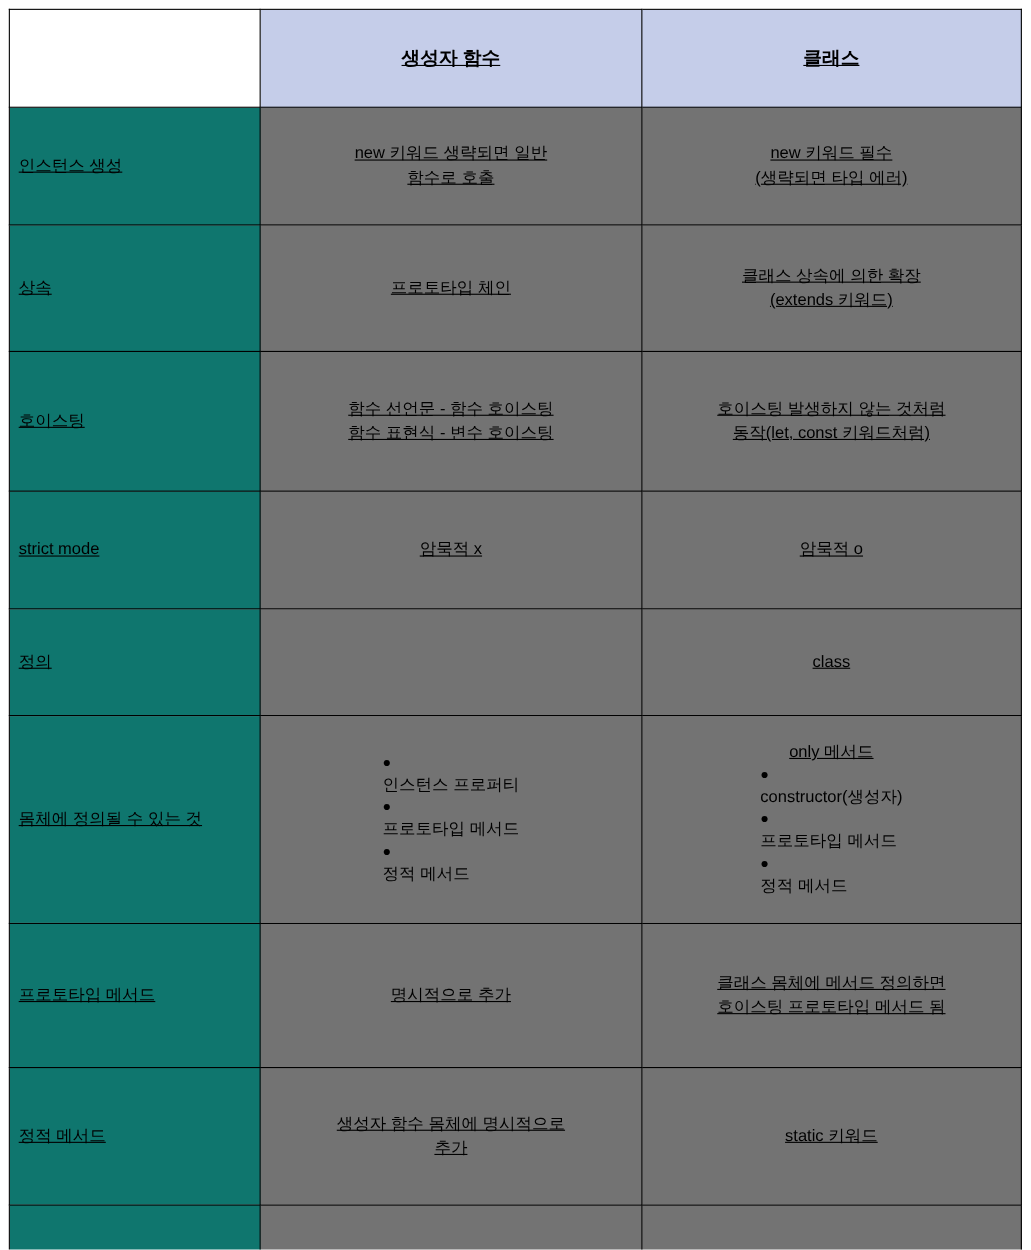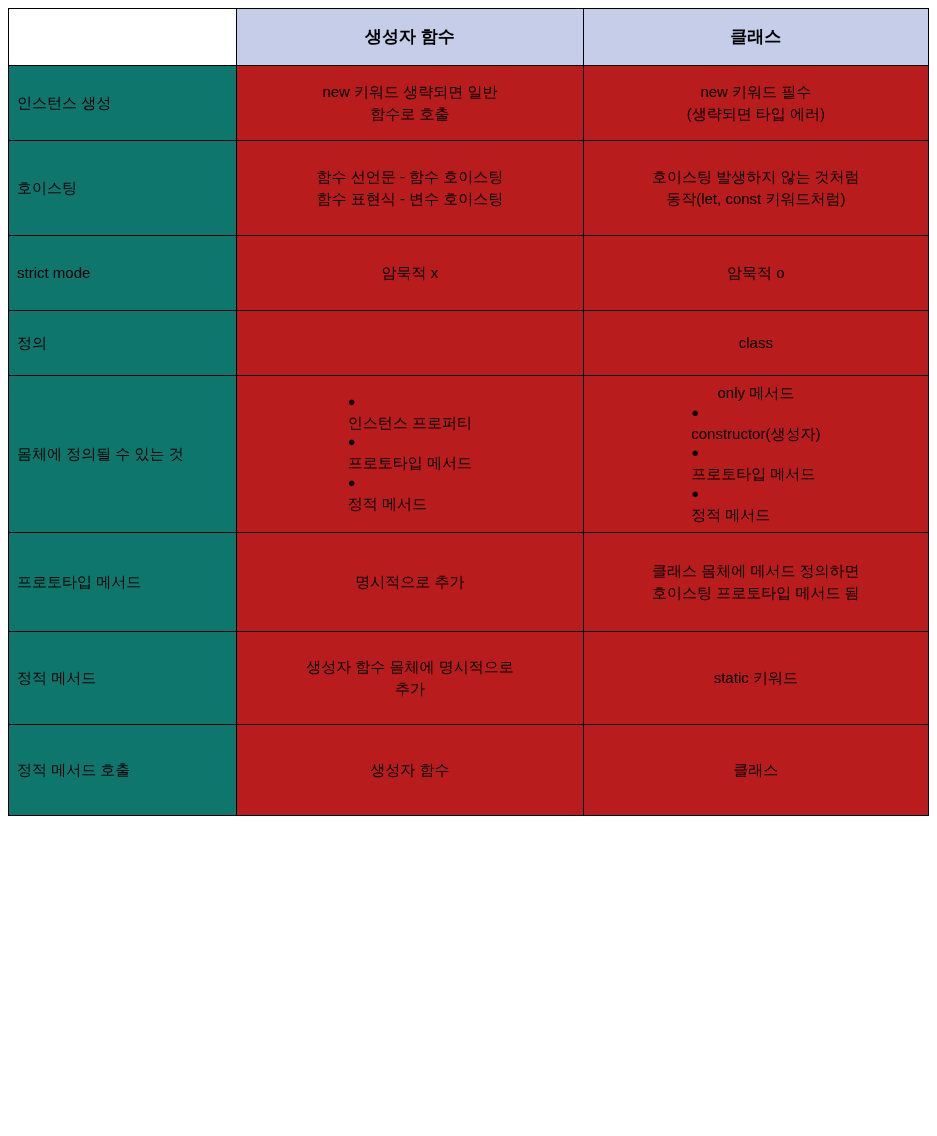--- a/index.html
+++ b/index.html
@@ -20,24 +20,25 @@
     padding: 8px 8px 8px 8px;
   }
   table.compare {
     border-collapse: collapse;
     width: 921px;
     table-layout: fixed;
   }
   table.compare td, table.compare th {
     border: 1px solid #000000;
     vertical-align: middle;
-    padding: 6px 8px;
+    padding: 22px 8px;
     font-size: 15px;
     line-height: 1.45;
     font-weight: normal;
+    text-decoration: underline;
   }
   col.c-label { width: 228px; }
   col.c-col1  { width: 346px; }
   col.c-col2  { width: 345px; }
 
   thead th.corner {
     background: #ffffff;
     border: 1px solid #000000;
   }
   thead th.head {
@@ -47,21 +48,21 @@
     font-size: 17px;
     height: 44px;
   }
   td.rowlabel {
     background: #0f766e;
     text-align: left;
     font-size: 15px;
     padding-left: 12px;
   }
   td.cell {
-    background: #b91c1c;
+    background: #737373;
     text-align: center;
   }
   .lines span { display: block; }
   .bullets {
     display: inline-block;
     text-align: left;
   }
   .bullets span { display: block; white-space: nowrap; }
   .bullets .b { margin-right: 6px; font-size: 13px; vertical-align: 1px; }
   .center-wrap { text-align: center; }
@@ -108,20 +109,34 @@
           </div>
         </td>
         <td class="cell">
           <div class="lines">
             <span>new 키워드 필수</span>
             <span>(생략되면 타입 에러)</span>
           </div>
         </td>
       </tr>
 
+      <tr class="r1">
+        <td class="rowlabel">상속</td>
+        <td class="cell">
+          <div class="lines">
+            <span>프로토타입 체인</span>
+          </div>
+        </td>
+        <td class="cell">
+          <div class="lines">
+            <span>클래스 상속에 의한 확장</span>
+            <span>(extends 키워드)</span>
+          </div>
+        </td>
+      </tr>
 
       <tr class="r2">
         <td class="rowlabel">호이스팅</td>
         <td class="cell">
           <div class="lines">
             <span>함수 선언문 - 함수 호이스팅</span>
             <span>함수 표현식 - 변수 호이스팅</span>
           </div>
         </td>
         <td class="cell">

